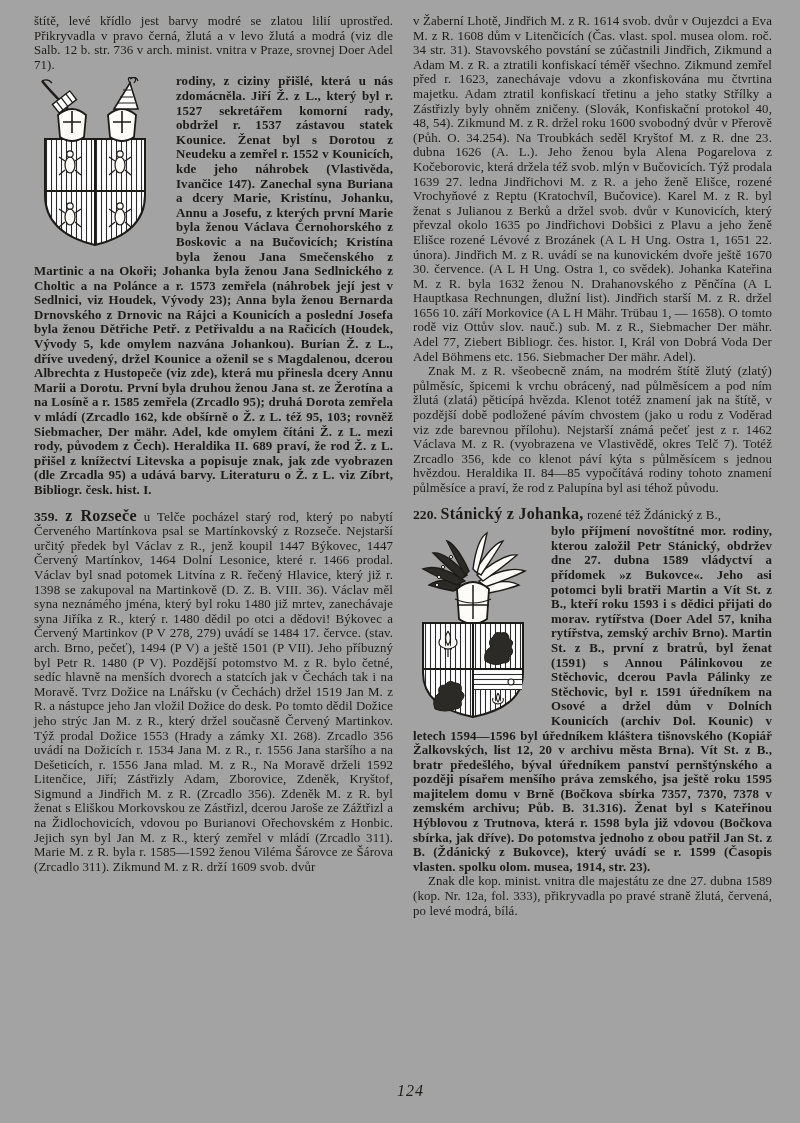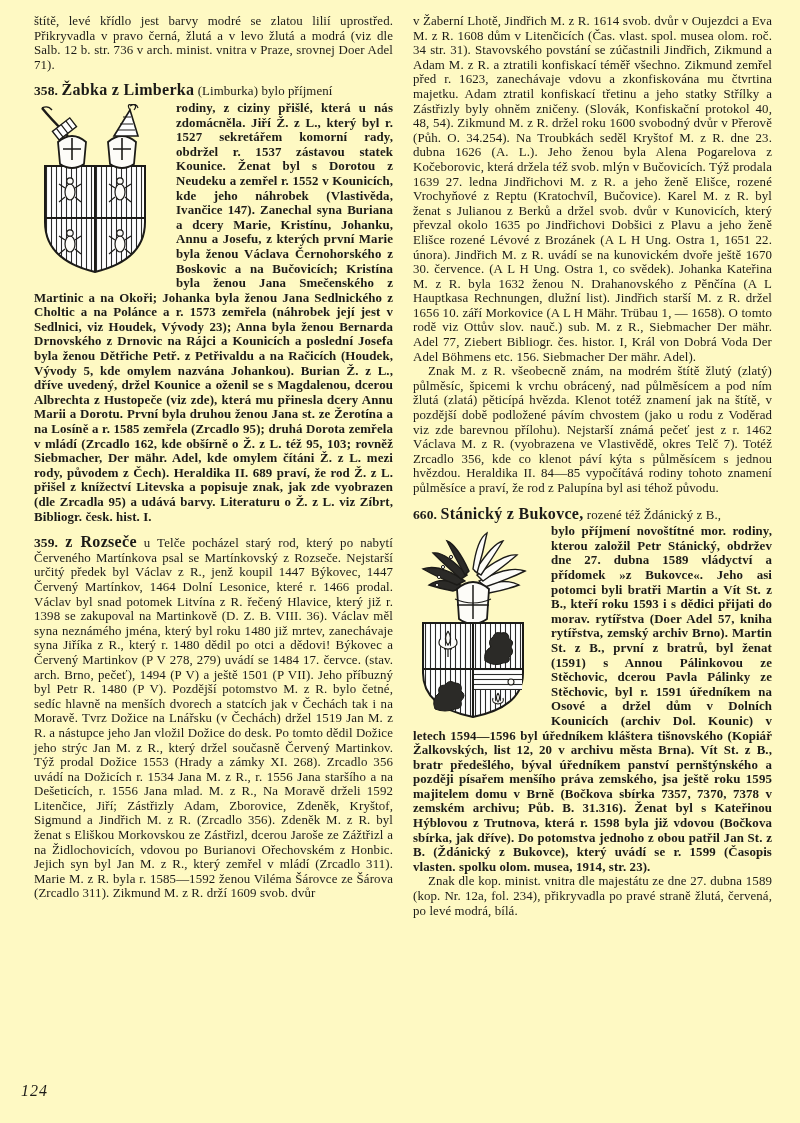--- a/index.html
+++ b/index.html
@@ -1,20 +1,20 @@
 <!DOCTYPE html>
 <html><head>
 <meta charset="utf-8">
 <style>
   html,body{margin:0;padding:0;background:#e8e6e0;}
   .page{
     position:relative;
     width:800px;height:1123px;
     margin:0 auto;
-    background:#fef9c3;
+    background:#a3a3a3;
     color:#1c1b18;
     font-family:"Liberation Serif","DejaVu Serif",serif;
     overflow:hidden;
     box-sizing:border-box;
   }
   .columns{
     display:flex;
     gap:20px;
     padding:14px 28px 0 34px;
   }
@@ -34,37 +34,36 @@
   .sec-title{font-weight:bold;font-size:16px;letter-spacing:.3px;}
   .arms{
     float:left;
     margin:3px 10px 2px 0;
   }
   .arms svg{display:block;}
   .pageno{
     position:absolute;
     left:0;right:0;
     top:1082px;
-    text-align:left;
+    text-align:center;
     font-style:italic;
     font-size:16px;
     letter-spacing:1px;
     padding-left:21px;
   }
 </style>
 </head>
 <body>
 
 <div class="page">
   <div class="columns">
 
     <div class="col">
       <p>štítě, levé křídlo jest barvy modré se zlatou lilií uprostřed. Přikryvadla v pravo černá, žlutá a v levo žlutá a modrá (viz dle Salb. 12 b. str. 736 v arch. minist. vnitra v Praze, srovnej Doer Adel 71).</p>
 
-      <p class="gap"><span class="sec-num">358. </span><span class="sec-title">Žabka z Limberka</span><span> (Limburka) bylo příjmení</span></p>
 
       <p class="smallgap">
         <span class="arms">
           <svg width="132" height="172" viewBox="0 0 132 172" xmlns="http://www.w3.org/2000/svg">
             <defs>
               <pattern id="vh1" width="5" height="6" patternUnits="userSpaceOnUse">
                 <rect width="5" height="6" fill="#fff"></rect>
                 <line x1="2.5" y1="0" x2="2.5" y2="6" stroke="#2a2a2a" stroke-width="1.1"></line>
               </pattern>
             </defs>
@@ -112,21 +111,21 @@
       </p>
 
       <p class="gap"><span class="sec-num">359. </span><span class="sec-title">z Rozseče</span><span> u Telče pocházel starý rod, který po nabytí Červeného Martínkova psal se Martínkovský z Rozseče. Nejstarší určitý předek byl Václav z R., jenž koupil 1447 Býkovec, 1447 Červený Martínkov, 1464 Dolní Lesonice, které r. 1466 prodal. Václav byl snad potomek Litvína z R. řečený Hlavice, který již r. 1398 se zakupoval na Martinkově (D. Z. B. VIII. 36). Václav měl syna neznámého jména, který byl roku 1480 již mrtev, zanechávaje syna Jiříka z R., který r. 1480 dědil po otci a dědovi! Býkovec a Červený Martinkov (P V 278, 279) uvádí se 1484 17. červce. (stav. arch. Brno, pečeť), 1494 (P V) a ještě 1501 (P VII). Jeho příbuzný byl Petr R. 1480 (P V). Pozdější potomstvo M. z R. bylo četné, sedíc hlavně na menších dvorech a statcích jak v Čechách tak i na Moravě. Tvrz Dožice na Lnářsku (v Čechách) držel 1519 Jan M. z R. a nástupce jeho Jan vložil Dožice do desk. Po tomto dědil Dožice jeho strýc Jan M. z R., který držel současně Červený Martinkov. Týž prodal Dožice 1553 (Hrady a zámky XI. 268). Zrcadlo 356 uvádí na Dožicích r. 1534 Jana M. z R., r. 1556 Jana staršího a na Dešeticích, r. 1556 Jana mlad. M. z R., Na Moravě drželi 1592 Litenčice, Jiří; Zástřizly Adam, Zborovice, Zdeněk, Kryštof, Sigmund a Jindřich M. z R. (Zrcadlo 356). Zdeněk M. z R. byl ženat s Eliškou Morkovskou ze Zástřizl, dcerou Jaroše ze Zážtřizl a na Židlochovicích, vdovou po Burianovi Ořechovském z Honbic. Jejich syn byl Jan M. z R., který zemřel v mládí (Zrcadlo 311). Marie M. z R. byla r. 1585—1592 ženou Viléma Šárovce ze Šárova (Zrcadlo 311). Zikmund M. z R. drží 1609 svob. dvůr</span></p>
     </div>
 
     <div class="col">
       <p>v Žaberní Lhotě, Jindřich M. z R. 1614 svob. dvůr v Oujezdci a Eva M. z R. 1608 dům v Litenčicích (Čas. vlast. spol. musea olom. roč. 34 str. 31). Stavovského povstání se zúčastnili Jindřich, Zikmund a Adam M. z R. a ztratili konfiskací téměř všechno. Zikmund zemřel před r. 1623, zanechávaje vdovu a zkonfiskována mu čtvrtina majetku. Adam ztratil konfiskací třetinu a jeho statky Střílky a Zástřizly byly ohněm zničeny. (Slovák, Konfiskační protokol 40, 48, 54). Zikmund M. z R. držel roku 1600 svobodný dvůr v Přerově (Půh. O. 34.254). Na Troubkách seděl Kryštof M. z R. dne 23. dubna 1626 (A. L.). Jeho ženou byla Alena Pogarelova z Kočeborovic, která držela též svob. mlýn v Bučovicích. Týž prodala 1639 27. ledna Jindřichovi M. z R. a jeho ženě Elišce, rozené Vrochyňové z Reptu (Kratochvíl, Bučovice). Karel M. z R. byl ženat s Julianou z Berků a držel svob. dvůr v Kunovicích, který převzal okolo 1635 po Jindřichovi Dobšici z Plavu a jeho ženě Elišce rozené Lévové z Brozánek (A L H Ung. Ostra 1, 1651 22. února). Jindřich M. z R. uvádí se na kunovickém dvoře ještě 1670 30. července. (A L H Ung. Ostra 1, co svědek). Johanka Kateřina M. z R. byla 1632 ženou N. Drahanovského z Pěnčína (A L Hauptkasa Rechnungen, dlužní list). Jindřich starší M. z R. držel 1656 10. září Morkovice (A L H Mähr. Trübau 1, — 1658). O tomto rodě viz Ottův slov. nauč.) sub. M. z R., Siebmacher Der mähr. Adel 77, Ziebert Bibliogr. čes. histor. I, Král von Dobrá Voda Der Adel Böhmens etc. 156. Siebmacher Der mähr. Adel).</p>
 
       <p class="ind"><span class="b">Znak</span><span> M. z R. všeobecně znám, na modrém štítě žlutý (zlatý) půlměsíc, špicemi k vrchu obrácený, nad půlměsícem a pod ním žlutá (zlatá) pěticípá hvězda. Klenot totéž znamení jak na štítě, v pozdější době podložené pávím chvostem (jako u rodu z Voděrad viz zde barevnou přílohu). Nejstarší známá pečeť jest z r. 1462 Václava M. z R. (vyobrazena ve Vlastivědě, okres Telč 7). Totéž Zrcadlo 356, kde co klenot páví kýta s půlměsícem s jednou hvězdou. Heraldika II. 84—85 vypočítává rodiny tohoto znamení půlměsíce a praví, že rod z Palupína byl asi téhož původu.</span></p>
 
-      <p class="gap"><span class="sec-num">660. </span><span class="sec-title">Stánický z Bukovce,</span><span> rozené též Ždánický z B.,</span></p>
+      <p class="gap"><span class="sec-num">220. </span><span class="sec-title">Stánický z Johanka,</span><span> rozené též Ždánický z B.,</span></p>
 
       <p class="smallgap">
         <span class="arms">
           <svg width="128" height="192" viewBox="0 0 128 192" xmlns="http://www.w3.org/2000/svg">
             <defs>
               <pattern id="vh2" width="5" height="6" patternUnits="userSpaceOnUse">
                 <rect width="5" height="6" fill="#fff"></rect>
                 <line x1="2.5" y1="0" x2="2.5" y2="6" stroke="#2a2a2a" stroke-width="1.1"></line>
               </pattern>
               <pattern id="hh2" width="6" height="5" patternUnits="userSpaceOnUse">
@@ -174,18 +173,18 @@
             <path d="M22,182 q-4,-10 4,-16 q-2,-8 6,-8 q4,-6 10,-2 q8,0 6,8 q6,4 0,10 q2,8 -6,8 q-10,4 -20,0 Z" fill="#2b2a27" stroke="#1c1b18" stroke-width="1"></path>
 
             <g fill="#fdfcf8" stroke="#1c1b18" stroke-width="1.1">
               <path d="M85,166 q-3,5 0,9 q3,-4 0,-9 M80,171 q-2,5 5,6 M90,171 q2,5 -5,6"></path>
               <circle cx="98" cy="155" r="3"></circle>
             </g>
           </svg>
         </span><span>bylo příjmení novoštítné mor. rodiny, kterou založil Petr Stánický, obdržev dne 27. dubna 1589 vládyctví a přídomek »z Bukovce«. Jeho asi potomci byli bratři Martin a Vít St. z B., kteří roku 1593 i s dědici přijati do morav. rytířstva (Doer Adel 57, kniha rytířstva, zemský archiv Brno). Martin St. z B., první z bratrů, byl ženat (1591) s Annou Pálinkovou ze Stěchovic, dcerou Pavla Pálinky ze Stěchovic, byl r. 1591 úředníkem na Osové a držel dům v Dolních Kounicích (archiv Dol. Kounic) v letech 1594—1596 byl úředníkem kláštera tišnovského (Kopiář Žalkovských, list 12, 20 v archivu města Brna). Vít St. z B., bratr předešlého, býval úředníkem panství pernštýnského a později písařem menšího práva zemského, jsa ještě roku 1595 majitelem domu v Brně (Bočkova sbírka 7357, 7370, 7378 v zemském archivu; Půb. B. 31.316). Ženat byl s Kateřinou Hýblovou z Trutnova, která r. 1598 byla již vdovou (Bočkova sbírka, jak dříve). Do potomstva jednoho z obou patřil Jan St. z B. (Ždánický z Bukovce), který uvádí se r. 1599 (Časopis vlasten. spolku olom. musea, 1914, str. 23).</span>
       </p>
 
-      <p class="ind"><span class="b">Znak</span><span> dle kop. minist. vnitra dle majestátu ze dne 27. dubna 1589 (kop. Nr. 12a, fol. 234), přikryvadla po pravé straně žlutá, červená, po levé modrá, bílá.</span></p>
+      <p class="ind"><span class="b">Znak</span><span> dle kop. minist. vnitra dle majestátu ze dne 27. dubna 1589 (kop. Nr. 12a, fol. 333), přikryvadla po pravé straně žlutá, červená, po levé modrá, bílá.</span></p>
     </div>
   </div>
 
   <div class="pageno">124</div>
 </div>
 
 </body></html>

